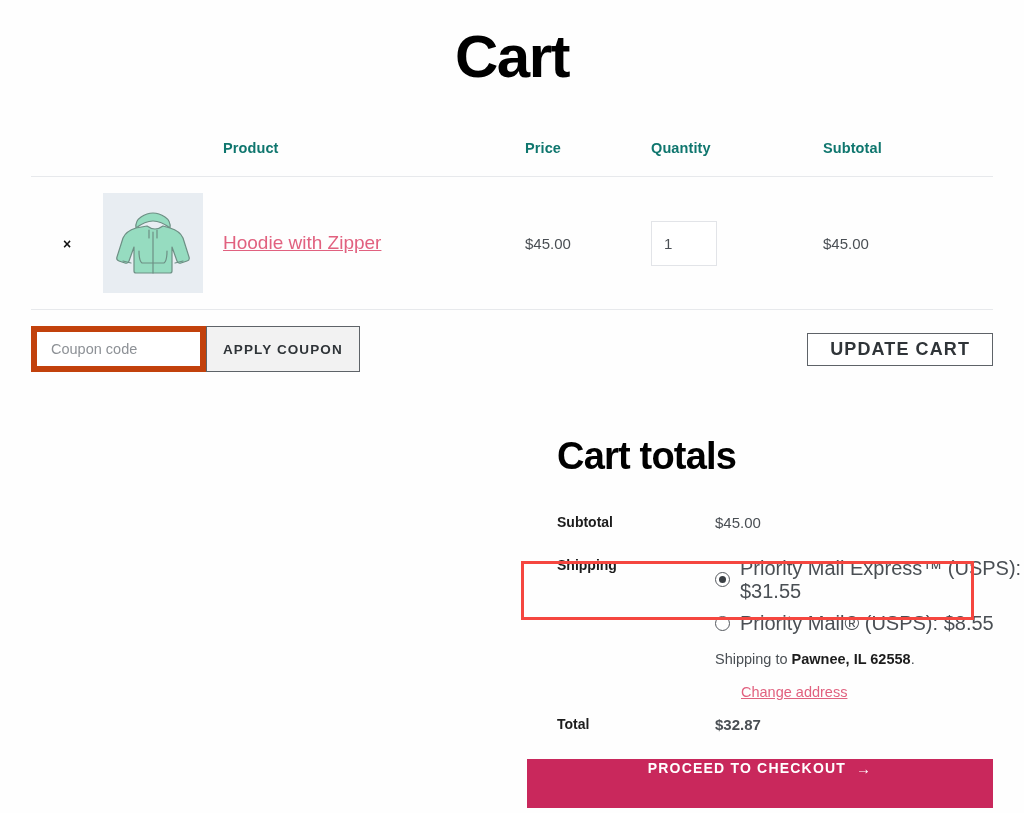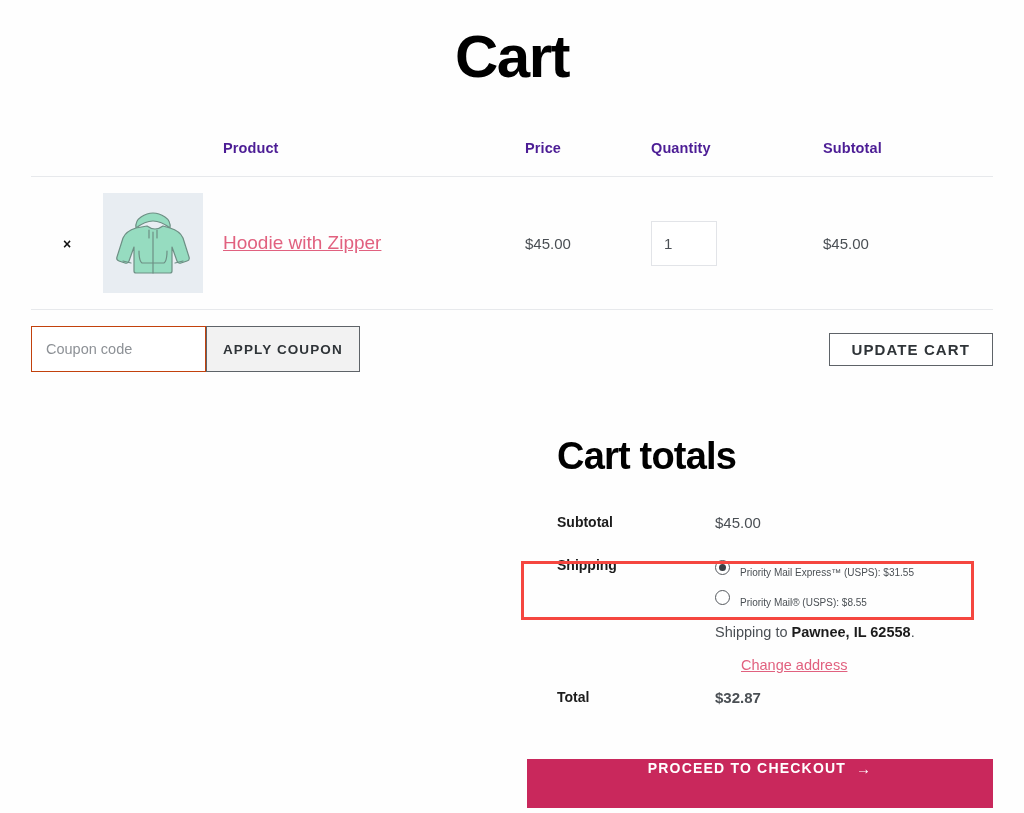--- a/index.html
+++ b/index.html
@@ -39,21 +39,21 @@
     width: 962px;
   }
   table.cart {
     width: 100%;
     border-collapse: collapse;
     table-layout: fixed;
   }
   table.cart thead th {
     font-size: 14.5px;
     font-weight: 700;
-    color: #4c1d95;
+    color: #0f766e;
     text-align: left;
     padding: 0 0 20px 0;
     border-bottom: 1px solid #e7e9ec;
     letter-spacing: 0.1px;
   }
   th.col-remove { width: 72px; }
   th.col-thumb  { width: 120px; }
   th.col-name   { width: 302px; }
   th.col-price  { width: 126px; }
   th.col-qty    { width: 172px; }
@@ -103,21 +103,21 @@
   .actions-row td { border-bottom: none !important; padding: 16px 0 0 0 !important; }
   .actions-inner {
     display: flex;
     align-items: center;
     justify-content: space-between;
     width: 100%;
   }
   .coupon-group { display: flex; align-items: stretch; }
   .coupon-input {
     width: 175px; height: 46px;
-    border: 1px solid #c2410c;
+    border: 6px solid #c2410c;
     background: #fff;
     padding: 0 14px;
     font-size: 14.5px;
     color: #777;
     font-family: "Liberation Sans", sans-serif;
     outline: none;
   }
   .coupon-input::placeholder { color: #8d9196; }
   .btn-outline {
     height: 46px;
@@ -130,21 +130,21 @@
     padding: 0 16px;
     cursor: pointer;
     font-family: "Liberation Sans", sans-serif;
     white-space: nowrap;
   }
   .btn-update {
     height: 33px;
     border: 1.5px solid #5e6368;
     background: #ffffff;
     color: #2f3438;
-    font-size: 15px;
+    font-size: 18px;
     font-weight: 700;
     letter-spacing: 1.1px;
     padding: 0 22px;
     cursor: pointer;
     font-family: "Liberation Sans", sans-serif;
     white-space: nowrap;
   }
 
   
   .totals-wrap {
@@ -196,21 +196,21 @@
   }
   .radio.checked::after {
     content: "";
     position: absolute;
     left: 50%; top: 50%;
     width: 7px; height: 7px;
     margin: -3.5px 0 0 -3.5px;
     border-radius: 50%;
     background: #3a3f44;
   }
-  .ship-label { font-size: 10px; color: #4a4f54; cursor: pointer; margin-top: 10px; }
+  .ship-label { font-size: 20px; color: #4a4f54; cursor: pointer; }
   .ship-dest { font-size: 14.5px; color: #4a4f54; margin: 16px 0 0 0; }
   .ship-dest b { color: #1c1c1c; font-weight: 700; }
   .change-address {
     display: inline-block;
     margin-top: 17px;
     font-size: 14.5px;
     color: #e1617f;
     text-decoration: underline;
     margin-left: 26px;
   }

